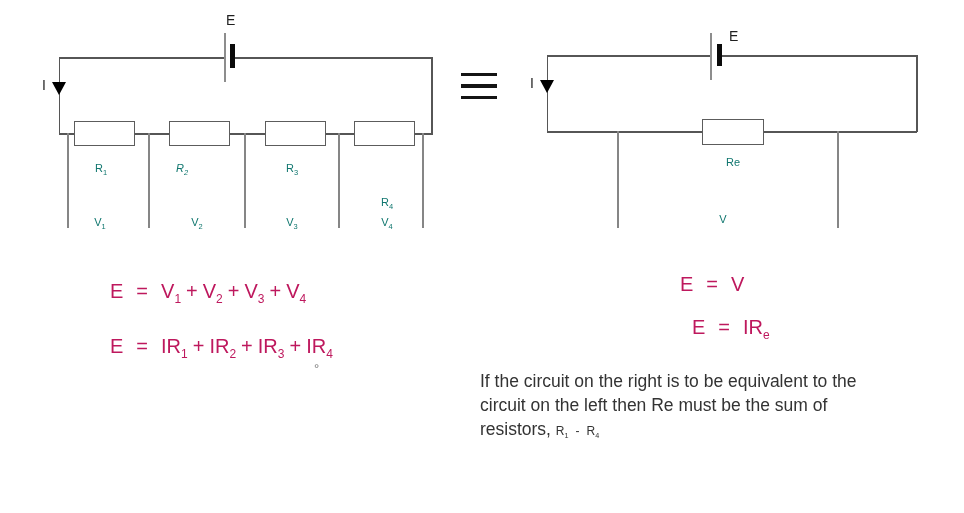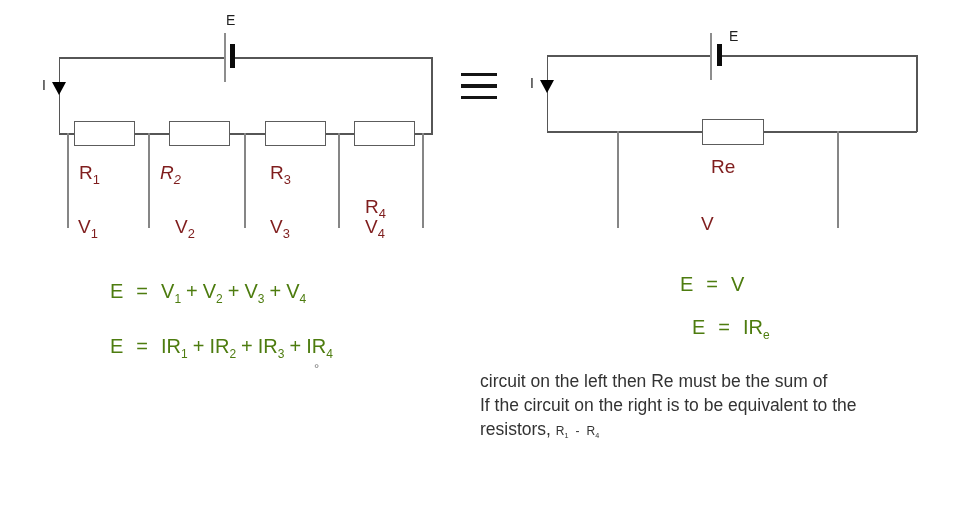--- a/index.html
+++ b/index.html
@@ -8,29 +8,29 @@
   .grp{position:absolute;inset:0;}
   
   .wire-h{position:absolute;height:1.5px;background:#565656;}
   .wire-v{position:absolute;width:1.5px;background:#565656;}
   .lead{position:absolute;width:2px;background:#868686;}
   .rbox{position:absolute;background:#ffffff;border:1.5px solid #5c5c5c;box-sizing:border-box;}
   .plate-long{position:absolute;width:2px;background:#8d8d8d;}
   .plate-short{position:absolute;width:5px;background:#0a0a0a;}
   .arrow-down{position:absolute;width:0;height:0;border-left:7px solid transparent;
               border-right:7px solid transparent;border-top:13px solid #000;}
-  .clabel{position:absolute;font-size:19px;color:#7f1d1d;text-align:left;width:44px;
+  .clabel{position:absolute;font-size:11px;color:#0f766e;text-align:center;width:44px;
           letter-spacing:0;}
   .clabel sub{font-size:0.68em;line-height:0;}
   .slabel{position:absolute;font-size:14px;color:#1f1f1f;}
   
   .tribar{position:absolute;left:461px;top:73px;width:36px;}
   .tribar div{height:3.2px;background:#141414;margin-bottom:8.3px;}
   
-  .eq{position:absolute;font-size:20px;color:#4d7c0f;white-space:nowrap;}
+  .eq{position:absolute;font-size:20px;color:#be185d;white-space:nowrap;}
   .eq .op{display:inline-block;margin:0 5px;}
   .eq .eqop{margin:0 13px;}
   .eq sub{font-size:0.6em;line-height:0;}
   .eq.hlrow{left:100px;top:441px;width:274px;height:39px;box-sizing:border-box;
             padding:7px 0 0 10px;}
   .degree{position:absolute;font-size:13px;color:#7a7a7a;}
   
   .note{position:absolute;left:480px;top:369px;width:440px;font-size:17.5px;
         line-height:24px;color:#333333;}
   .note .eq-inline{font-size:12px;white-space:nowrap;}
@@ -106,21 +106,21 @@
   </div>
 
   <div class="eq" style="left:110px;top:280px;"><span class="term">E</span><span class="op eqop">=</span><span class="term">V<sub>1</sub></span><span class="op">+</span><span class="term">V<sub>2</sub></span><span class="op">+</span><span class="term">V<sub>3</sub></span><span class="op">+</span><span class="term">V<sub>4</sub></span></div>
   <div class="eq" style="left:110px;top:335px;"><span class="term">E</span><span class="op eqop">=</span><span class="term">IR<sub>1</sub></span><span class="op">+</span><span class="term">IR<sub>2</sub></span><span class="op">+</span><span class="term">IR<sub>3</sub></span><span class="op">+</span><span class="term">IR<sub>4</sub></span></div>
   <div class="degree" style="left:314px;top:361px;">°</div>
 
   <div class="eq" style="left:680px;top:273px;"><span class="term">E</span><span class="op eqop">=</span><span class="term">V</span></div>
   <div class="eq" style="left:676px;top:316px;margin-left:16px;"><span class="term">E</span><span class="op eqop">=</span><span class="term">IR<sub>e</sub></span></div>
 
   <div class="note">
+    <div>If the circuit on the right is to be equivalent to the</div>
     <div>circuit on the left then Re must be the sum of</div>
-    <div>If the circuit on the right is to be equivalent to the</div>
     <div>
       <span>resistors,</span>
       <span class="eq-inline"><span class="term">R<sub>1</sub></span><span class="op">-</span><span class="term">R<sub>4</sub></span></span>
     </div>
   </div>
 
 </div>
 
 </body></html>

